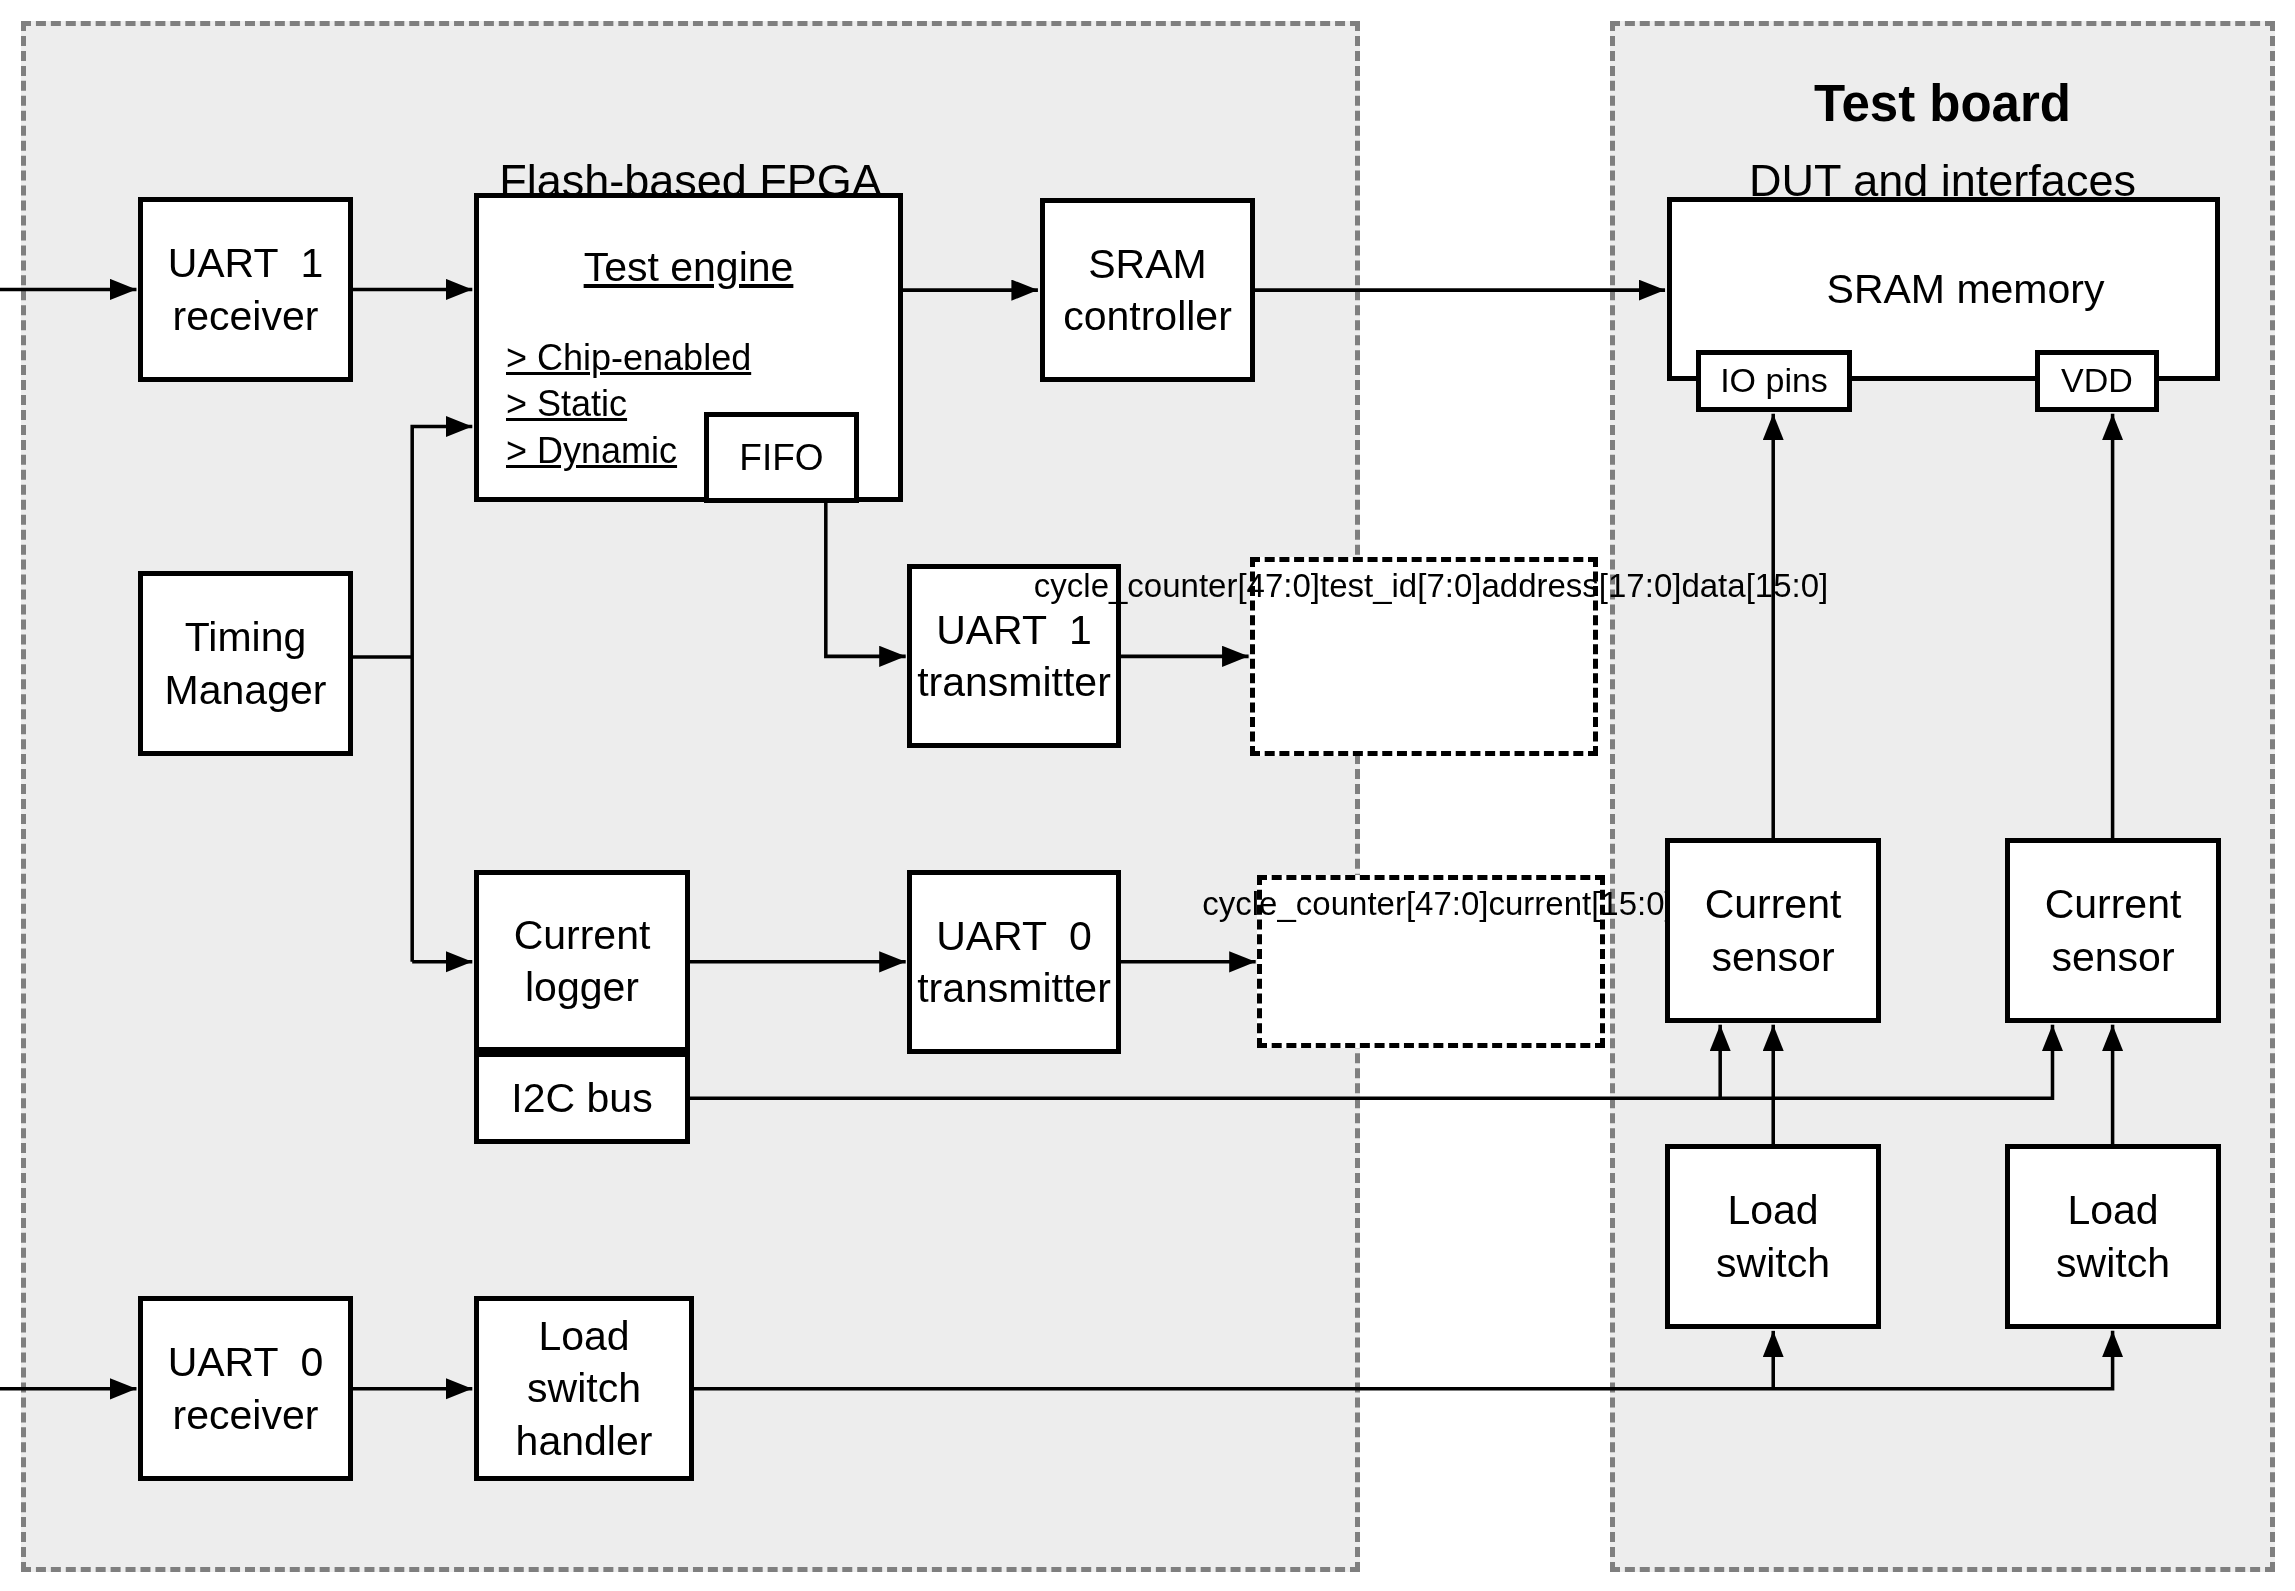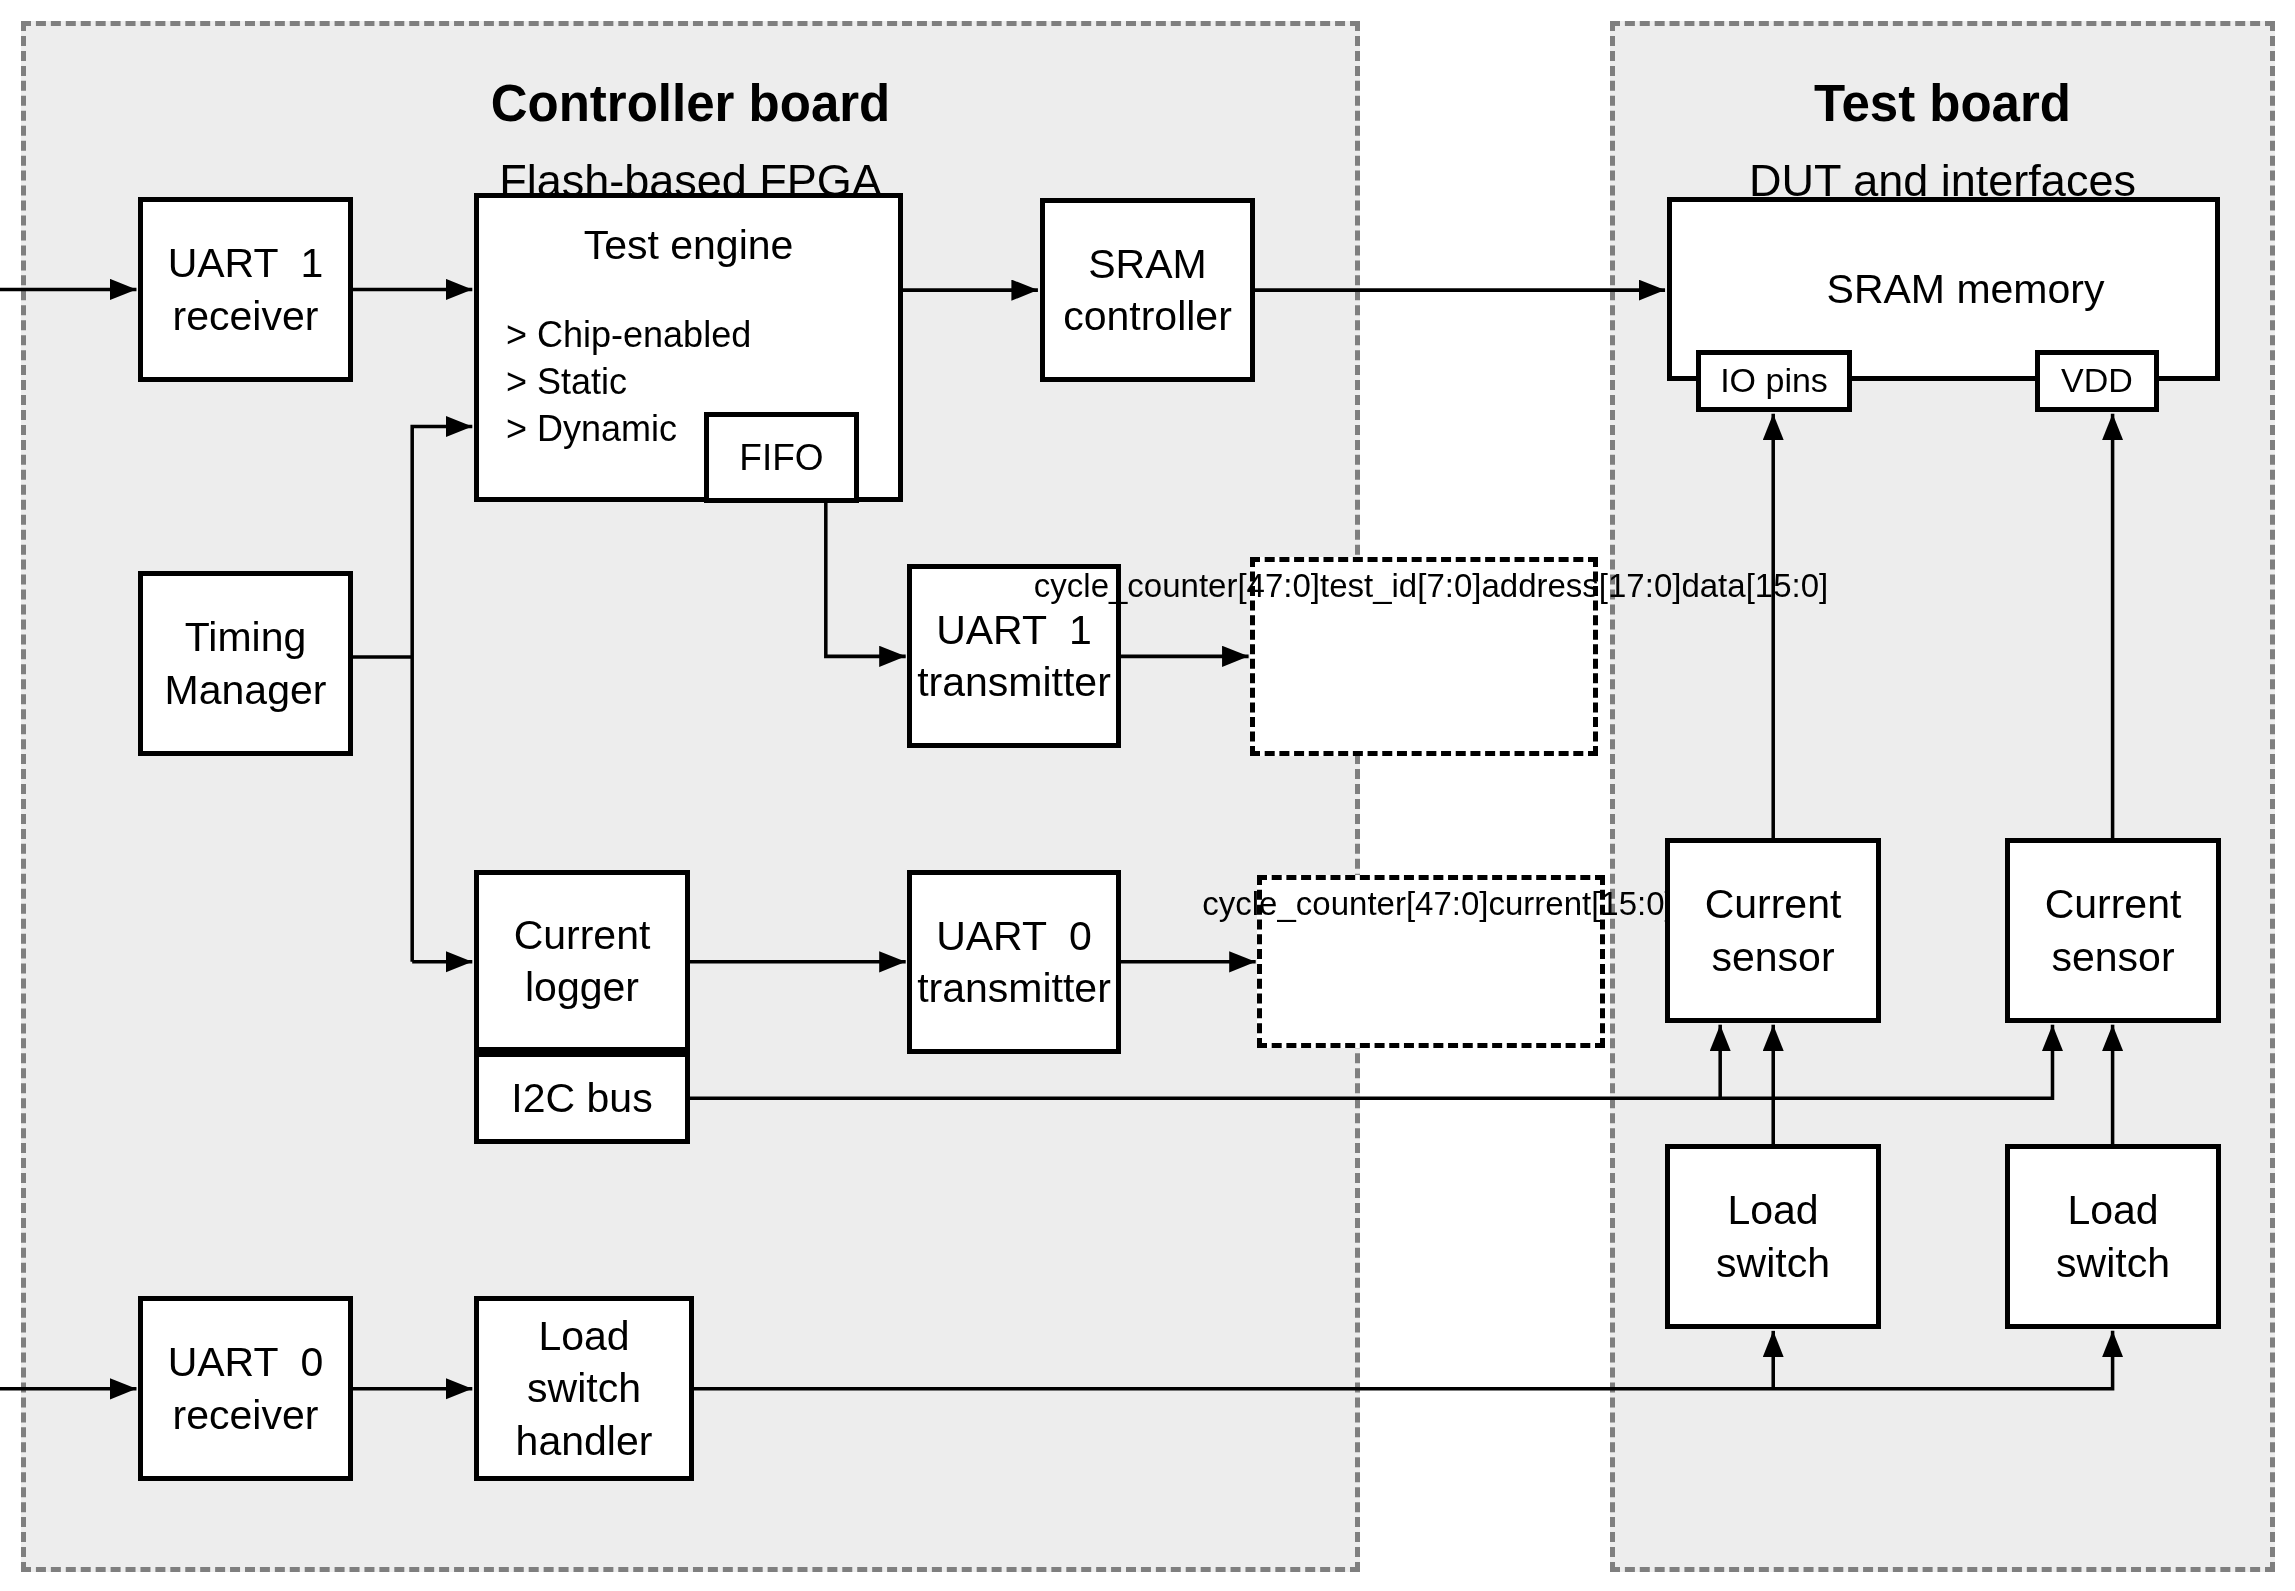--- a/index.html
+++ b/index.html
@@ -18,36 +18,35 @@
   .board-subtitle{position:absolute;width:100%;text-align:center;font-size:45px;top:129px;left:0;}
   .wires{position:absolute;left:0;top:0;z-index:2;}
   .wire{stroke:var(--wire);stroke-width:5;fill:none;}
   .node{
     position:absolute;background:var(--box-fill);border:5.7px solid var(--box-border);
     box-sizing:border-box;display:flex;flex-direction:column;align-items:center;justify-content:center;
     font-size:41px;line-height:1.28;text-align:center;z-index:3;
   }
   .node .ln{white-space:pre;}
   .node.small{border-width:5px;font-size:34px;}
-  .engine{justify-content:flex-start;align-items:stretch;}
+  .engine{justify-content:center;align-items:stretch;text-decoration:underline;}
   .engine .engine-title{text-align:center;margin-top:21px;font-size:41px;}
   .engine .mode-list{margin:41px 0 0 27px;text-align:left;font-size:36px;line-height:1.3;}
   .signal-box{
     position:absolute;background:var(--box-fill);border:5px dashed var(--box-border);
     box-sizing:border-box;display:flex;flex-direction:row;justify-content:center;
     padding-left:14px;font-size:33px;line-height:1.44;z-index:3;white-space:pre;
   }
 </style>
 </head>
 <body>
 
 <div id="diagram">
 
   <div class="board" style="left:21px;top:21px;width:1339px;height:1551px;">
-    <div class="board-title">Controller board</div>
     <div class="board-subtitle">Flash-based FPGA</div>
   </div>
 
   <div class="board" style="left:1610px;top:21px;width:665px;height:1551px;">
     <div class="board-title">Test board</div>
     <div class="board-subtitle">DUT and interfaces</div>
   </div>
 
   <svg class="wires" width="2295" height="1592" viewBox="0 0 3246 2251">
     <defs>

